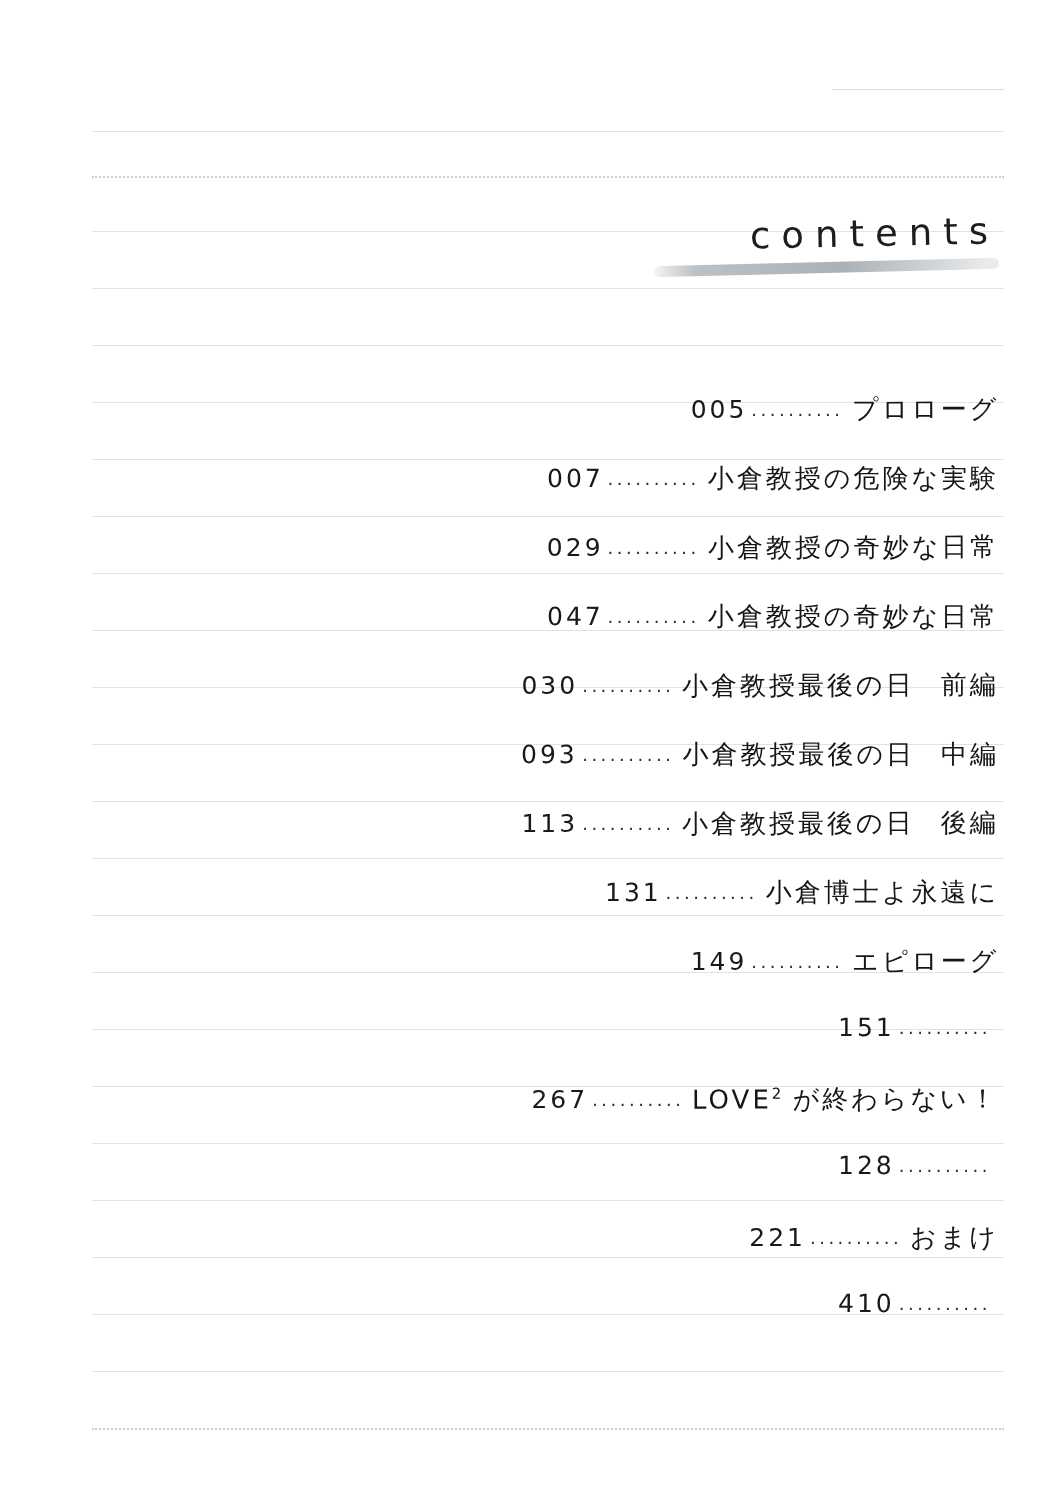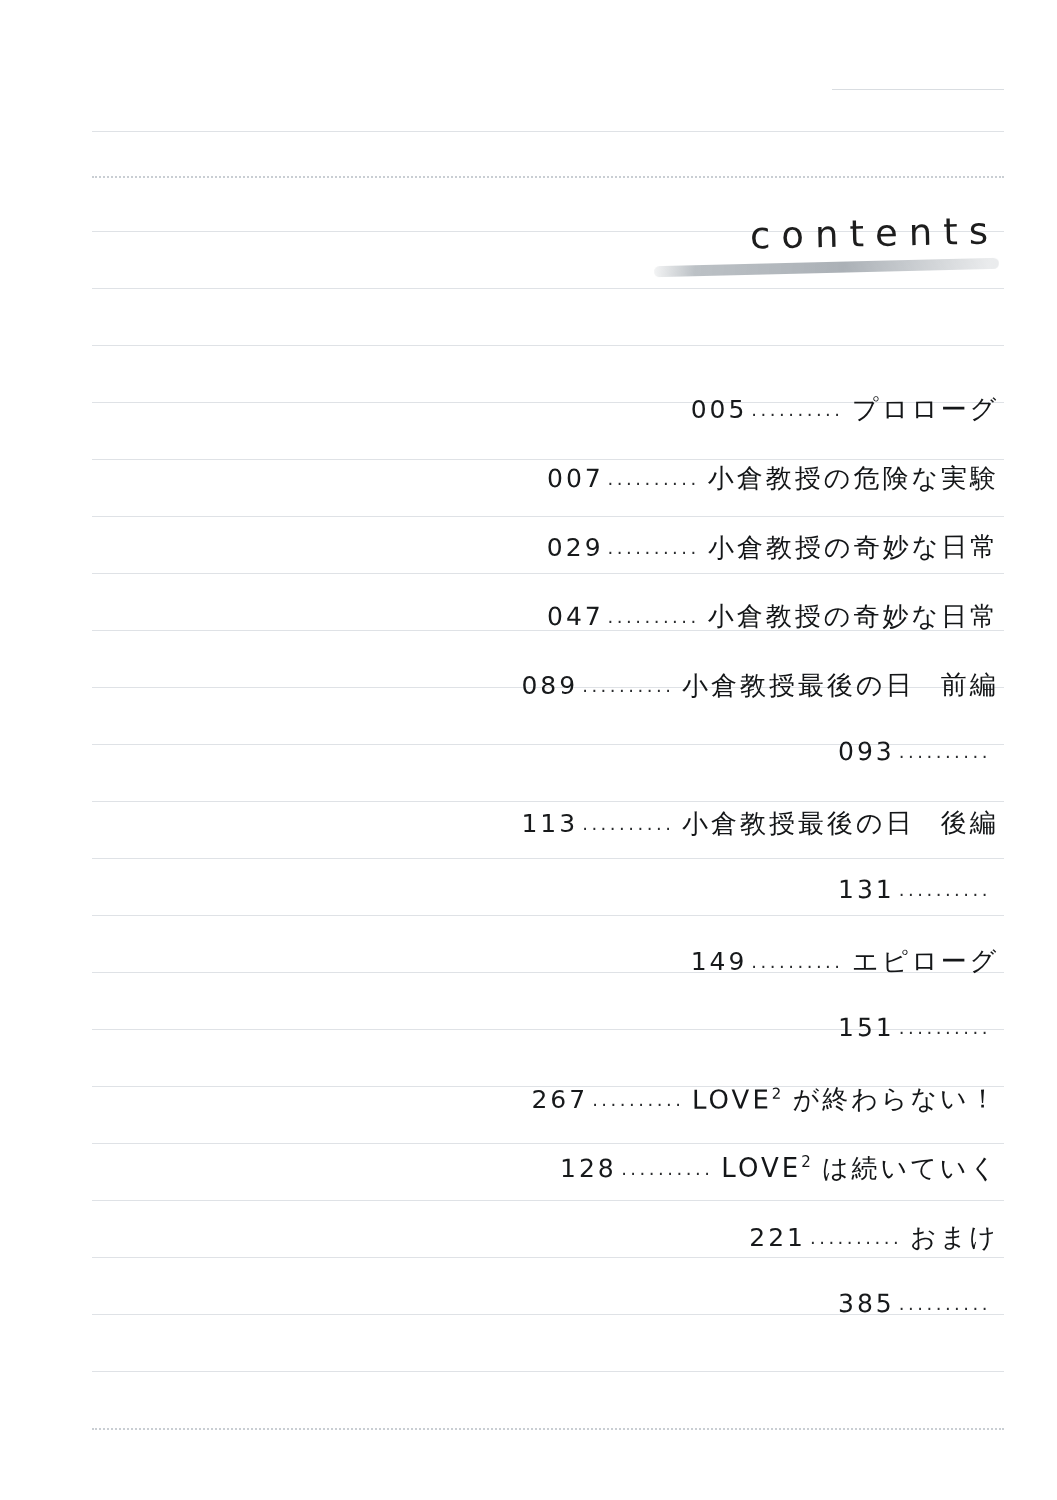--- a/index.html
+++ b/index.html
@@ -170,60 +170,61 @@
         <span class="toc-page">029</span>
         <span class="toc-leader">..........</span>
         <span class="toc-title">小倉教授の奇妙な日常</span>
       </div>
       <div class="toc-row">
         <span class="toc-page">047</span>
         <span class="toc-leader">..........</span>
         <span class="toc-title">小倉教授の奇妙な日常</span>
       </div>
       <div class="toc-row">
-        <span class="toc-page">089</span>
+        <span class="toc-page">030</span>
         <span class="toc-leader">..........</span>
         <span class="toc-title">小倉教授最後の日<span class="gap"></span>前編</span>
       </div>
       <div class="toc-row">
         <span class="toc-page">093</span>
         <span class="toc-leader">..........</span>
+        <span class="toc-title">小倉教授最後の日<span class="gap"></span>中編</span>
       </div>
       <div class="toc-row">
         <span class="toc-page">113</span>
         <span class="toc-leader">..........</span>
         <span class="toc-title">小倉教授最後の日<span class="gap"></span>後編</span>
       </div>
       <div class="toc-row">
         <span class="toc-page">131</span>
         <span class="toc-leader">..........</span>
+        <span class="toc-title">小倉博士よ永遠に</span>
       </div>
       <div class="toc-row">
         <span class="toc-page">149</span>
         <span class="toc-leader">..........</span>
         <span class="toc-title">エピローグ</span>
       </div>
       <div class="toc-row">
         <span class="toc-page">151</span>
         <span class="toc-leader">..........</span>
       </div>
       <div class="toc-row">
         <span class="toc-page">267</span>
         <span class="toc-leader">..........</span>
         <span class="toc-title">LOVE<span class="sup">2</span> が終わらない！</span>
       </div>
       <div class="toc-row">
         <span class="toc-page">128</span>
         <span class="toc-leader">..........</span>
-        <span class="toc-title">LOVE<span class="sup">2</span> は続いていく</span>
       </div>
       <div class="toc-row">
         <span class="toc-page">221</span>
         <span class="toc-leader">..........</span>
         <span class="toc-title">おまけ</span>
       </div>
       <div class="toc-row">
-        <span class="toc-page">385</span>
+        <span class="toc-page">410</span>
         <span class="toc-leader">..........</span>
       </div>
     </div>
 
 </div>
 
 </body></html>

